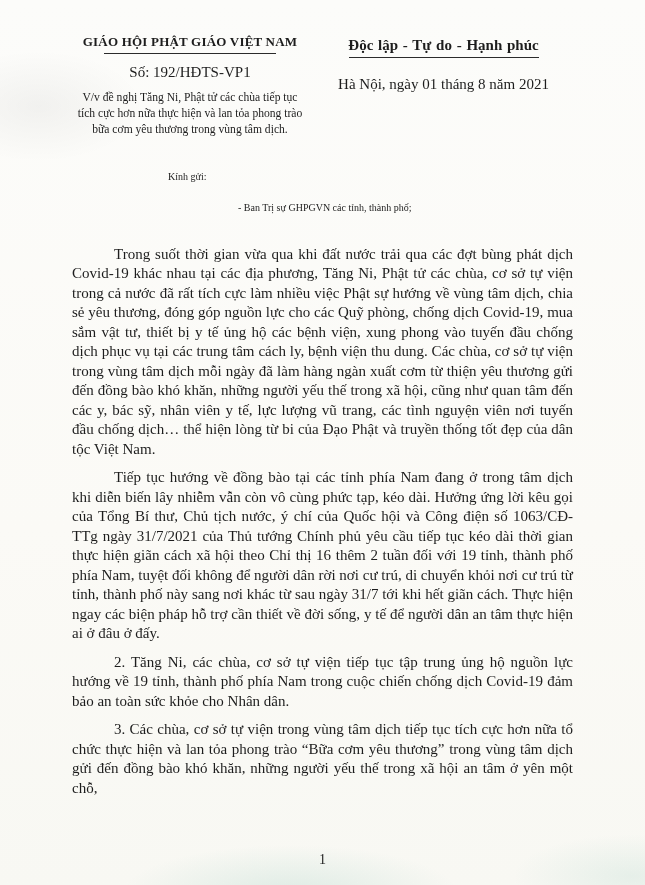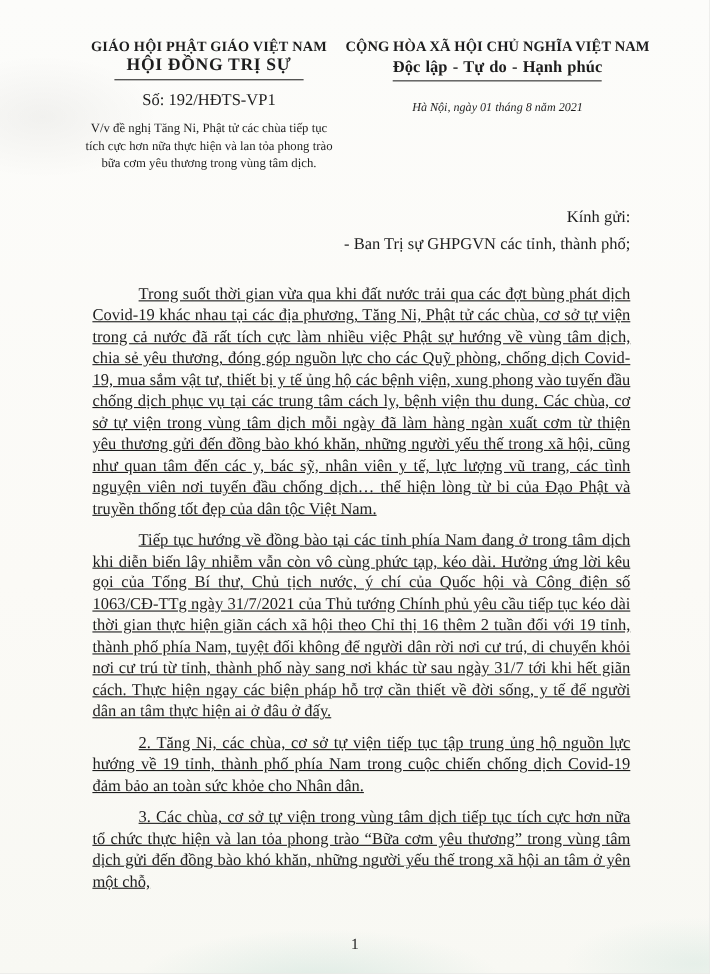--- a/index.html
+++ b/index.html
@@ -74,77 +74,72 @@
     white-space: nowrap;
     letter-spacing: 0.1px;
   }
   .motto {
     font-size: 15px;
     font-weight: bold;
     margin-top: 3px;
     word-spacing: 1px;
   }
   .place-date {
-    font-style: italic;
-    font-size: 11px;
+    font-size: 15px;
     margin-top: 18px;
   }
 
   
   .recipients {
     margin-top: 21px;
-    font-size: 15px;
-    text-align: right;
+    font-size: 10px;
   }
   .salutation {
     margin-left: 96px;
   }
   .recipient-list {
     margin-left: 166px;
-    margin-top: 5px;
+    margin-top: 16px;
     line-height: 20px;
   }
 
   
   .body-text {
     margin-top: 27px;
     font-size: 15px;
     line-height: 19.5px;
     text-align: justify;
   }
   .body-text p {
-    margin: 0 0 9px 12px;
+    margin: 0 0 9px 0;
     text-indent: 42px;
-    text-decoration: underline;
   }
 
   .page-number {
     position: absolute;
     bottom: 17px;
     left: 0;
     width: 100%;
     text-align: center;
     font-size: 14px;
   }
 </style>
 </head>
 <body>
 
 <div class="page">
 
   <div class="header">
     <div class="header-left">
       <div class="org-parent">GIÁO HỘI PHẬT GIÁO VIỆT NAM</div>
-      <div class="org-name">HỘI ĐỒNG TRỊ SỰ</div>
       <div class="rule rule-left"></div>
       <div class="doc-number">Số: 192/HĐTS-VP1</div>
       <div class="doc-subject">V/v đề nghị Tăng Ni, Phật tử các chùa tiếp tục tích cực hơn nữa thực hiện và lan tỏa phong trào bữa cơm yêu thương trong vùng tâm dịch.</div>
     </div>
     <div class="header-right">
-      <div class="national-title">CỘNG HÒA XÃ HỘI CHỦ NGHĨA VIỆT NAM</div>
       <div class="motto">Độc lập - Tự do - Hạnh phúc</div>
       <div class="rule rule-right"></div>
       <div class="place-date">Hà Nội, ngày 01 tháng 8 năm 2021</div>
     </div>
   </div>
 
   <div class="recipients">
     <div class="salutation">Kính gửi:</div>
     <div class="recipient-list">
       <div class="recipient-line">- Ban Trị sự GHPGVN các tỉnh, thành phố;</div>

